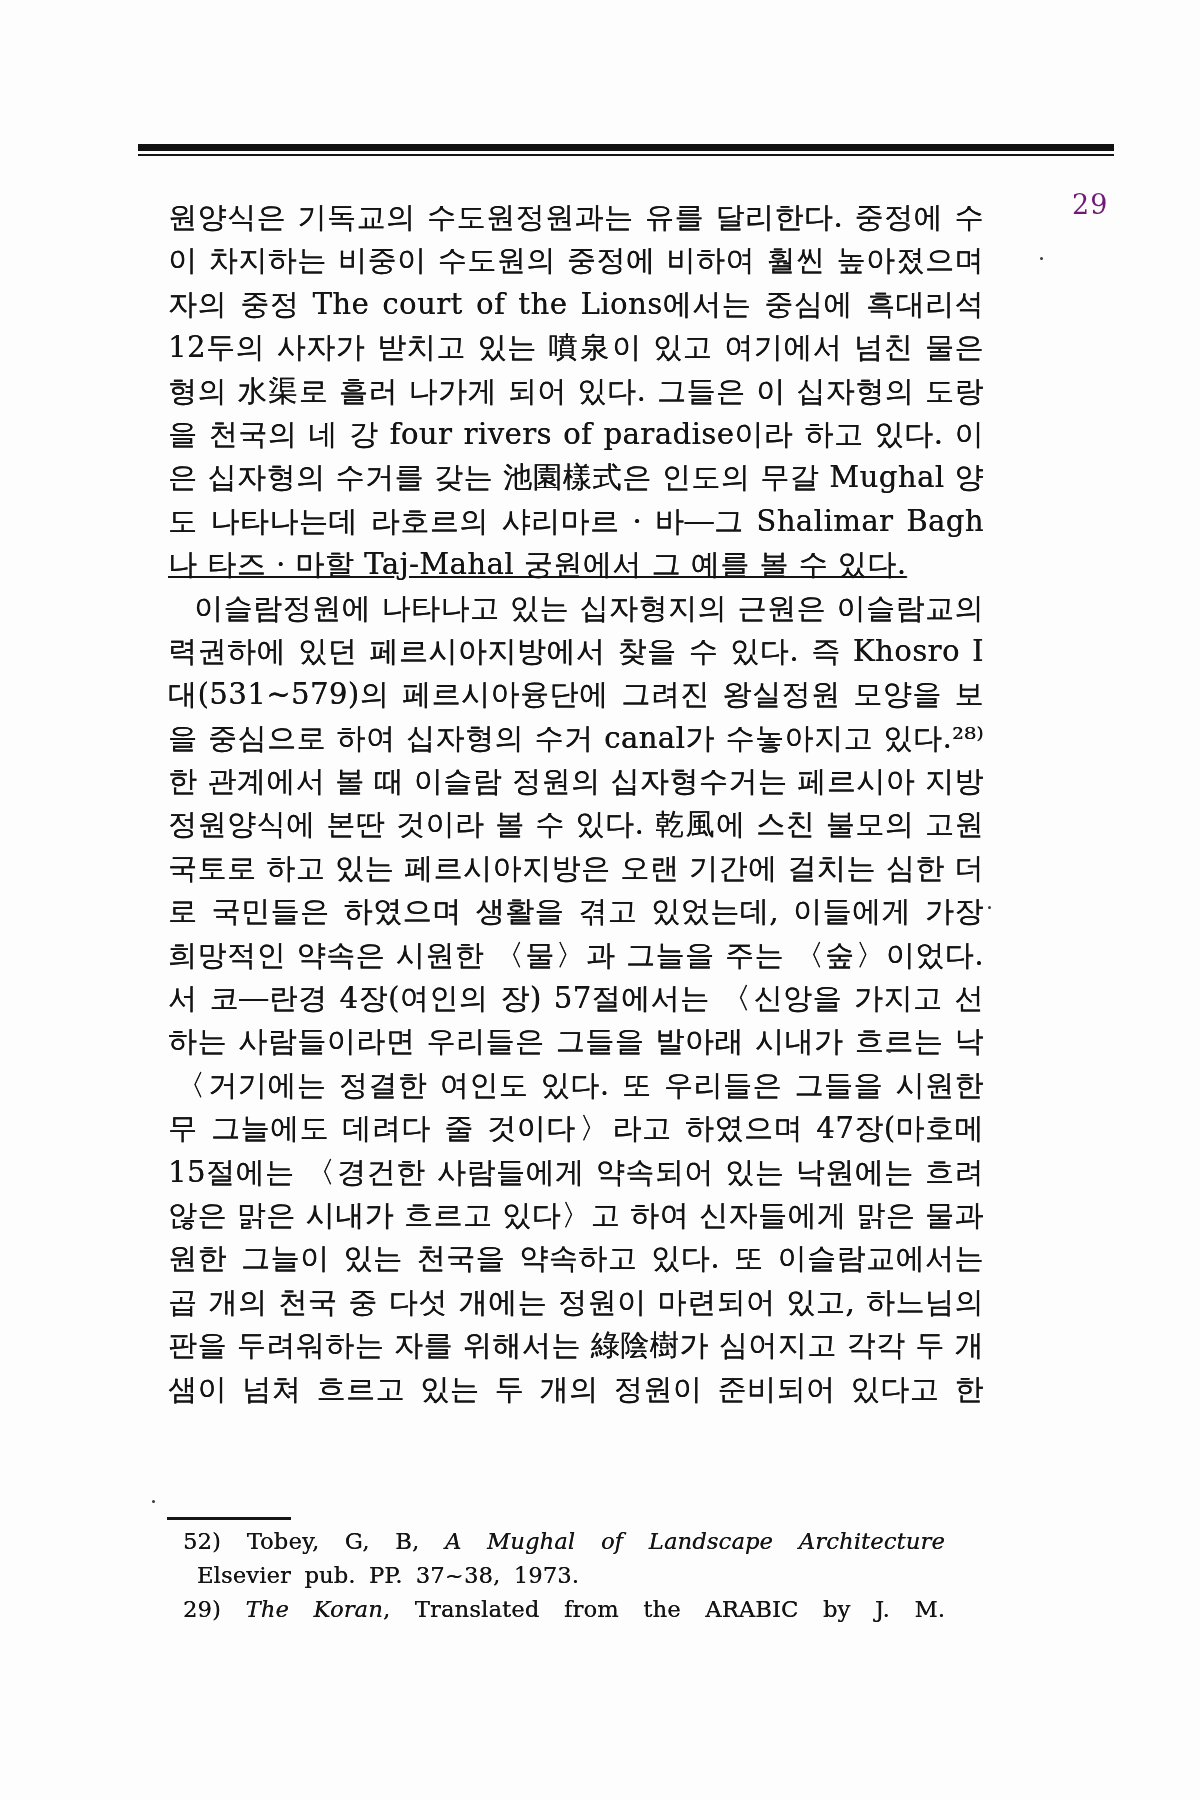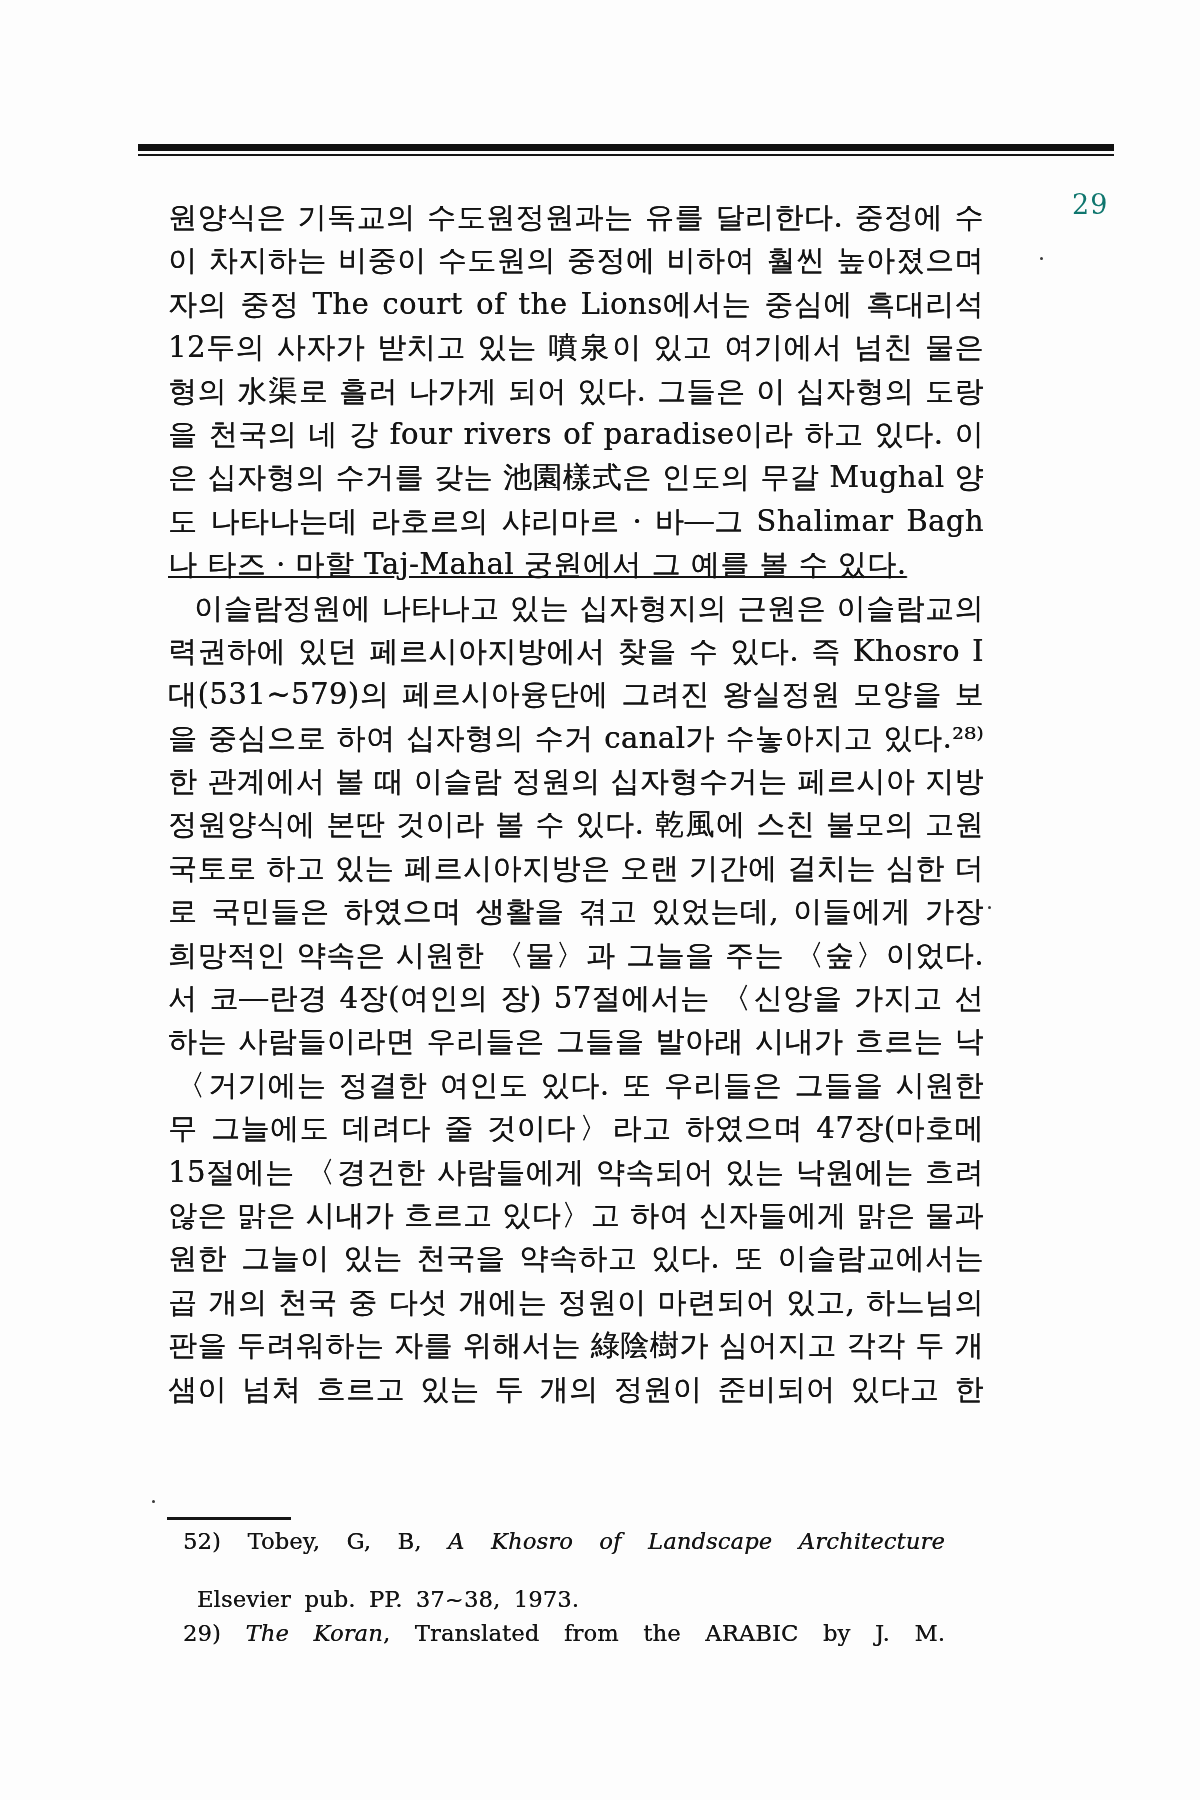--- a/index.html
+++ b/index.html
@@ -16,21 +16,21 @@
     color: #141414;
   }
   
   .top-rule { position: absolute; left: 138px; top: 144px; width: 976px; }
   .rule-thick { height: 7px; background: #111111; }
   .rule-thin  { height: 2px; background: #161616; margin-top: 3px; }
 
   
   .page-number {
     position: absolute; left: 1072px; top: 190px;
-    font-size: 27px; line-height: 30px; color: #0f766e;
+    font-size: 27px; line-height: 30px; color: #701a75;
     letter-spacing: 1px;
   }
 
   
   .body-text {
     position: absolute; left: 168px; top: 196px; width: 816px;
     font-size: 29px;
     letter-spacing: 0.5px;
     text-shadow: 0.3px 0 0 currentColor;
   }
@@ -54,21 +54,21 @@
     position: absolute; left: 183px; top: 1524px; width: 762px;
     font-size: 22.5px;
     letter-spacing: 0.2px;
     word-spacing: 6px;
     text-shadow: 0.25px 0 0 currentColor;
   }
   .fline {
     height: 34px; line-height: 34px; overflow: hidden;
   }
   .fline.j { text-align: justify; text-align-last: justify; }
-  .fline.l { text-align: left; margin-top: 24px; }
+  .fline.l { text-align: left; }
   .fline.ind { padding-left: 14px; }
   .it { font-style: italic; }
 
   
   .dot {
     position: absolute; background: #3a3a3a; border-radius: 50%;
     width: 4px; height: 4px;
   }
 </style>
 </head>
@@ -110,21 +110,21 @@
       <div class="line j">않은 맑은 시내가 흐르고 있다〉고 하여 신자들에게 맑은 물과 시</div>
       <div class="line j">원한 그늘이 있는 천국을 약속하고 있다. 또 이슬람교에서는 일</div>
       <div class="line j">곱 개의 천국 중 다섯 개에는 정원이 마련되어 있고, 하느님의 심</div>
       <div class="line j">판을 두려워하는 자를 위해서는 綠陰樹가 심어지고 각각 두 개의</div>
       <div class="line j">샘이 넘쳐 흐르고 있는 두 개의 정원이 준비되어 있다고 한다.²⁹⁾</div>
     </div>
 
   <div class="footnote-rule"></div>
 
   <div class="footnotes" id="footnotes">
-      <div class="fline j"><span>52) Tobey, G, B, </span><span class="it">A Khosro of Landscape Architecture</span></div>
+      <div class="fline j"><span>52) Tobey, G, B, </span><span class="it">A Mughal of Landscape Architecture</span></div>
       <div class="fline l ind"><span>Elsevier pub. PP. 37~38, 1973.</span></div>
       <div class="fline j"><span>29) </span><span class="it">The Koran</span><span>, Translated from the ARABIC by J. M. RODWELL,</span></div>
     </div>
 
   <div class="dot" style="left:906px; top:224px;"></div>
   <div class="dot" style="left:1040px; top:257px; width:3px; height:3px;"></div>
   <div class="dot" style="left:988px; top:906px; width:3px; height:3px;"></div>
   <div class="dot" style="left:888px; top:1050px; width:3px; height:3px;"></div>
   <div class="dot" style="left:152px; top:1500px; width:3px; height:3px;"></div>
 

